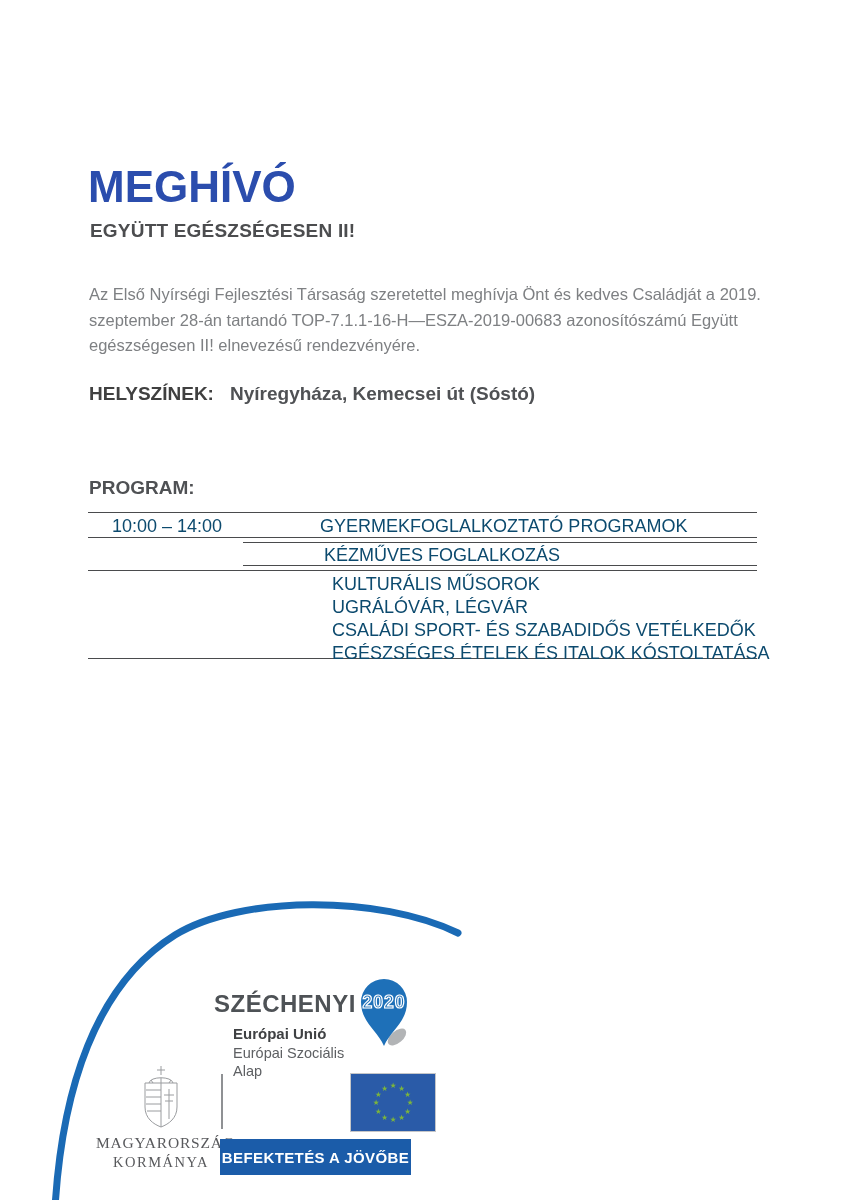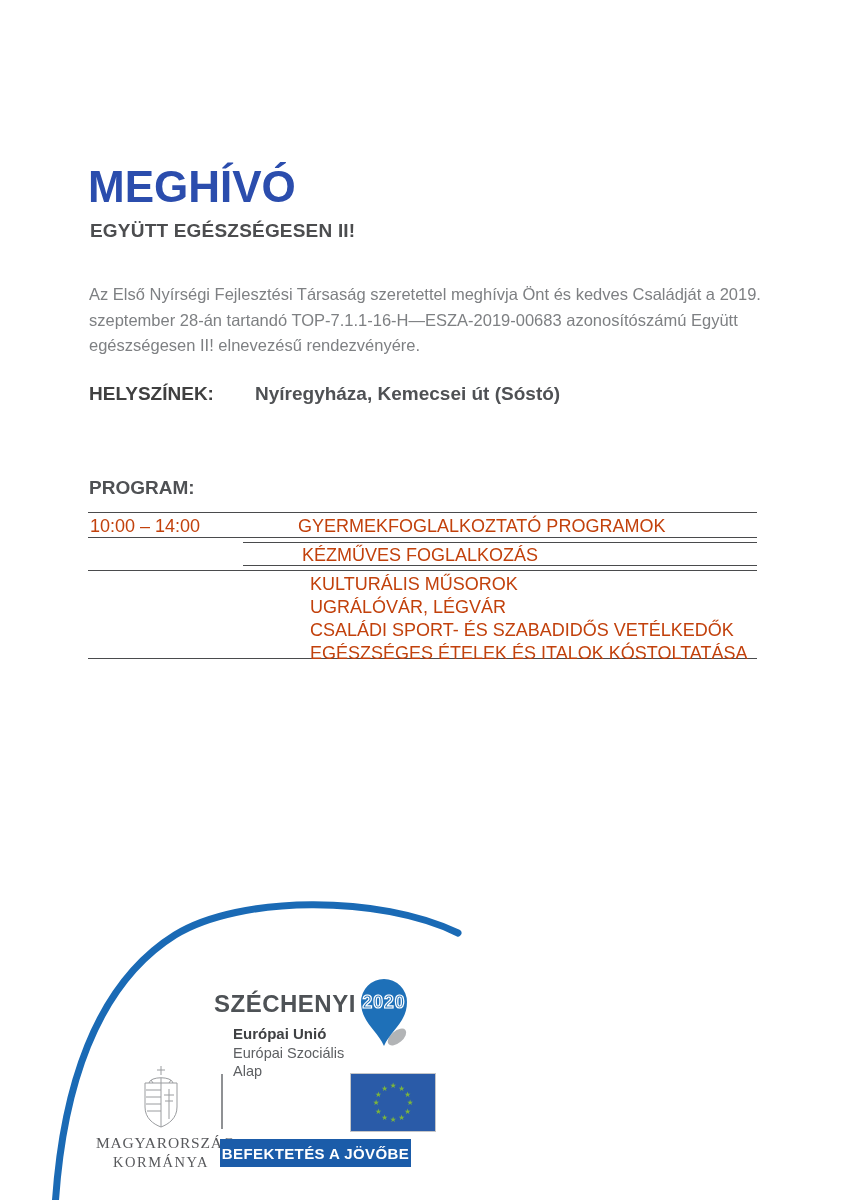--- a/index.html
+++ b/index.html
@@ -8,30 +8,30 @@
     background:#ffffff; overflow:hidden;
     font-family:"Liberation Sans", sans-serif;
   }
   .abs { position:absolute; margin:0; }
 
   .title { left:88px; top:162px; font-size:44px; font-weight:bold; color:#2b4dad; letter-spacing:0px; }
   .subtitle { left:90px; top:220px; font-size:19px; font-weight:bold; color:#4c4d4f; letter-spacing:0.2px; }
   .intro { left:89px; top:272px; width:672px; font-size:16.5px; line-height:25.5px; color:#7e8083;margin-top:10px; }
 
   .loc-label { left:89px; top:383px; font-size:19px; font-weight:bold; color:#404040; }
-  .loc-value { left:255px; top:383px; font-size:19px; font-weight:bold; color:#4f5154; }
+  .loc-value { left:230px; top:383px; font-size:19px; font-weight:bold; color:#4f5154; }
   .program-label { left:89px; top:477px; font-size:19px; font-weight:bold; color:#4f5154; }
 
   .tline { position:absolute; height:1.4px; background:#4a4b4d; }
   .tline.full { left:88px; width:669px; }
   .tline.part { left:243px; width:514px; }
   .l1 { top:512px; } .l2 { top:537px; } .l3 { top:542px; }
   .l4 { top:565px; } .l5 { top:570px; } .l6 { top:658px; }
 
-  .t-text { font-size:18px; color:#c2410c; white-space:nowrap; }
+  .t-text { font-size:18px; color:#0c4a6e; white-space:nowrap;margin-left:22px; }
   .t-time   { left:90px;  top:516px; }
   .t-header { left:298px; top:516px; }
   .t-sub    { left:302px; top:545px; }
   .t-items  { left:310px; top:573px; line-height:23px; }
   .t-items div { white-space:nowrap; }
 
   .arc-svg { left:28px; top:888px; }
 
   .szechenyi-name { left:214px; top:990px; font-size:24px; font-weight:bold; letter-spacing:0.5px; color:#4e5256; }
   .pin-svg { left:352px; top:974px; }
@@ -45,21 +45,21 @@
   .gov-line2 { font-size:14.5px; letter-spacing:1.5px; margin-top:2px; }
 
   .eu-divider { left:221px; top:1074px; width:2px; height:55px; background:#8f9194; }
   .eu-text { left:233px; top:1025px; line-height:18.5px; }
   .eu-line1 { font-size:15px; font-weight:bold; color:#3f4143; }
   .eu-line2, .eu-line3 { font-size:14.5px; color:#5e6063; }
 
   .eu-flag { left:350px; top:1073px; width:84px; height:57px; background:#2a5ba8; border:1px solid #c5c6c8; box-sizing:content-box; }
   .star { font-size:7.5px; fill:#7cb53c; text-anchor:middle; font-family:"DejaVu Sans", sans-serif; }
 
-  .banner { left:220px; top:1139px; width:191px; height:28px; background:#1b5ca9;
+  .banner { left:220px; top:1139px; width:191px; height:36px; background:#1b5ca9;
             display:flex; align-items:center; justify-content:center; }
   .banner span { color:#ffffff; font-size:15px; font-weight:bold; letter-spacing:0.4px; white-space:nowrap; }
 </style>
 </head>
 <body>
 
 <div class="page">
 
   <h1 class="abs title">MEGHÍVÓ</h1>
   <div class="abs subtitle">EGYÜTT EGÉSZSÉGESEN II!</div>

